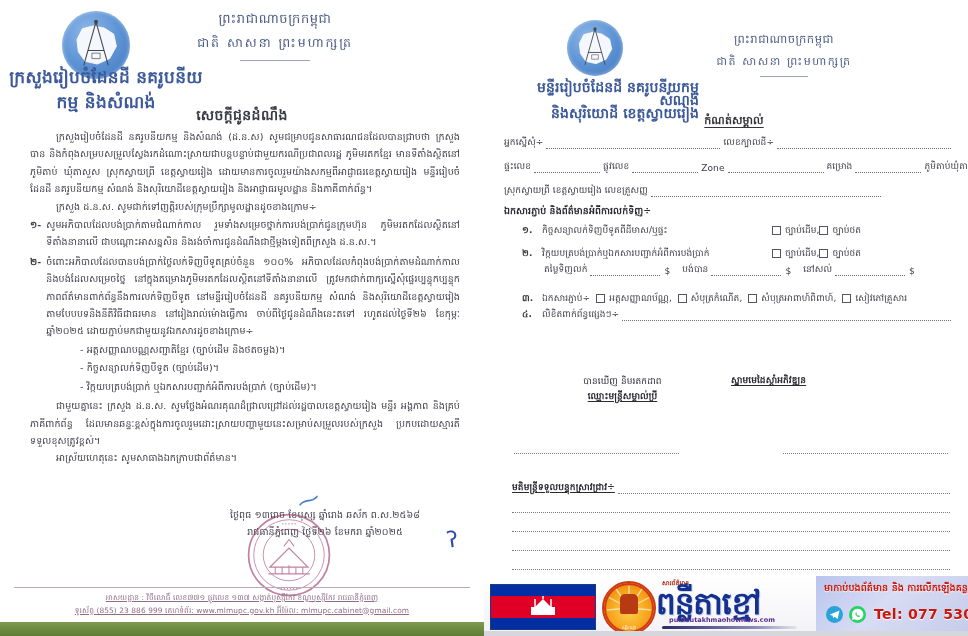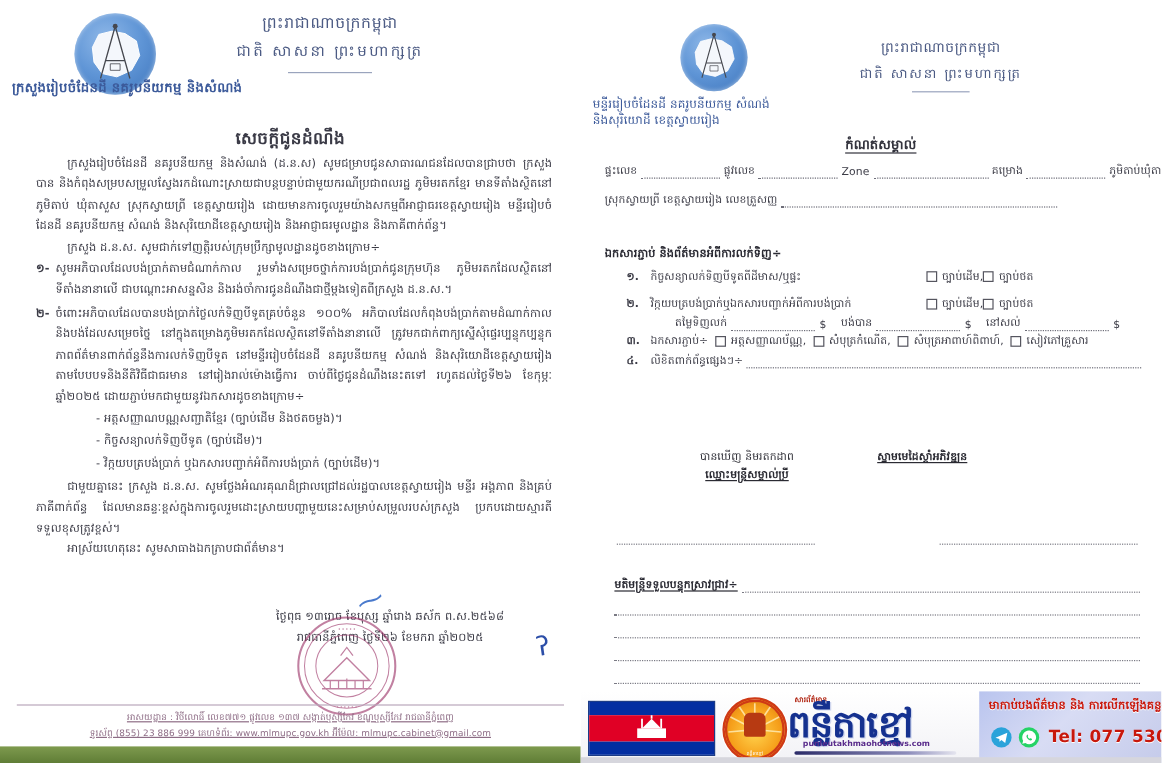--- a/index.html
+++ b/index.html
@@ -21,21 +21,21 @@
   
   .km{letter-spacing:.1px;}
 
   
   .l-emblem{left:62px;top:11px;width:68px;height:68px;position:absolute;}
   .l-royal{position:absolute;left:150px;top:10px;width:250px;text-align:center;}
   .l-royal .line1{font-size:13px;color:#4c5b84;letter-spacing:.6px;}
   .l-royal .line2{font-size:12.5px;color:#4c5b84;margin-top:6px;letter-spacing:2px;}
   .l-royal .rule{width:70px;height:1px;background:#9aa4bd;margin:7px auto 0;}
   .l-dept{position:absolute;left:6px;top:66px;width:200px;text-align:center;
-    font-size:11px;color:#3c5a9a;font-weight:bold;letter-spacing:.3px;}
+    font-size:17px;color:#3c5a9a;font-weight:bold;letter-spacing:.3px;}
 
   .l-title{position:absolute;left:0;right:0;top:106px;text-align:center;
     font-size:14px;font-weight:bold;color:#3a3a46;letter-spacing:.4px;}
 
   .l-body{position:absolute;left:30px;right:24px;top:128px;
     font-size:9.5px;line-height:17.4px;color:#3b3b46;text-align:justify;}
   .l-body p{margin:0;text-indent:26px;}
   .l-num{display:flex;gap:5px;margin-top:0;}
   .l-num .n{flex:0 0 auto;font-weight:bold;}
   .l-num .t{flex:1 1 auto;text-align:justify;}
@@ -60,22 +60,22 @@
 
   .greenbar{position:absolute;left:0;bottom:0;width:484px;height:14px;
     background:linear-gradient(#7e9a4e,#5f7d36);}
 
   
   .r-emblem{position:absolute;left:83px;top:20px;width:56px;height:56px;}
   .r-royal{position:absolute;left:150px;top:32px;width:300px;text-align:center;}
   .r-royal .line1{font-size:11.5px;color:#4c5b84;letter-spacing:.5px;}
   .r-royal .line2{font-size:11px;color:#4c5b84;margin-top:5px;letter-spacing:1.6px;}
   .r-royal .rule{width:48px;height:1px;background:#9aa4bd;margin:6px auto 0;}
-  .r-dept{position:absolute;left:10px;top:81px;width:205px;text-align:left;
-    font-size:10px;line-height:13px;color:#3c5a9a;font-weight:normal;}
+  .r-dept{position:absolute;left:10px;top:81px;width:205px;text-align:right;
+    font-size:14px;line-height:13px;color:#3c5a9a;font-weight:bold;}
   .r-title{position:absolute;left:160px;top:113px;width:180px;text-align:center;
     font-size:11px;font-weight:bold;color:#33333d;
     text-decoration:underline;text-underline-offset:3px;}
 
   .r-form{position:absolute;left:20px;right:14px;top:136px;font-size:9px;color:#3b3b46;}
   .frow{display:flex;align-items:flex-end;margin-bottom:11px;white-space:nowrap;}
   .flab{flex:0 0 auto;}
   .fline{flex:1 1 auto;border-bottom:1px dotted #6d6d78;height:10px;margin:0 3px;}
   .fline.sm{flex:0 0 66px;}
   .fline.md{flex:0 0 96px;}
@@ -244,20 +244,26 @@
   </div>
 
   <div class="km r-dept">
     <div>មន្ទីររៀបចំដែនដី នគរូបនីយកម្ម សំណង់</div>
     <div>និងសុរិយោដី ខេត្តស្វាយរៀង</div>
   </div>
 
   <div class="km r-title">កំណត់សម្គាល់</div>
 
   <div class="r-form km">
+    <div class="frow">
+      <span class="flab">អ្នកស្នើសុំ÷</span>
+      <span class="fline"></span>
+      <span class="flab">លេខក្បាលដី÷</span>
+      <span class="fline"></span>
+    </div>
 
     <div class="frow">
       <span class="flab">ផ្ទះលេខ</span>
       <span class="fline sm"></span>
       <span class="flab">ផ្លូវលេខ</span>
       <span class="fline sm"></span>
       <span class="flab">Zone</span>
       <span class="fline md"></span>
       <span class="flab">គម្រោង</span>
       <span class="fline sm"></span>
@@ -288,21 +294,21 @@
 
     <div class="item" style="margin-bottom:2px;">
       <span class="idx">២.</span>
       <span class="txt" style="flex:0 0 230px;">វិក្កយបត្របង់ប្រាក់ឬឯកសារបញ្ជាក់អំពីការបង់ប្រាក់</span>
       <span class="opts">
         <span class="opt"><span class="cb"></span><span>ច្បាប់ដើម</span>,</span>
         <span class="opt"><span class="cb"></span><span>ច្បាប់ថត</span></span>
       </span>
     </div>
 
-    <div class="amtrow" style="margin-bottom:2px;justify-content:center;">
+    <div class="amtrow" style="margin-bottom:16px;">
       <span>តម្លៃទិញលក់</span>
       <span class="fline" style="flex:0 0 70px;"></span>
       <span class="dollar">$</span>
       <span style="margin-left:10px;">បង់បាន</span>
       <span class="fline" style="flex:0 0 70px;"></span>
       <span class="dollar">$</span>
       <span style="margin-left:10px;">នៅសល់</span>
       <span class="fline" style="flex:0 0 70px;"></span>
       <span class="dollar">$</span>
     </div>

